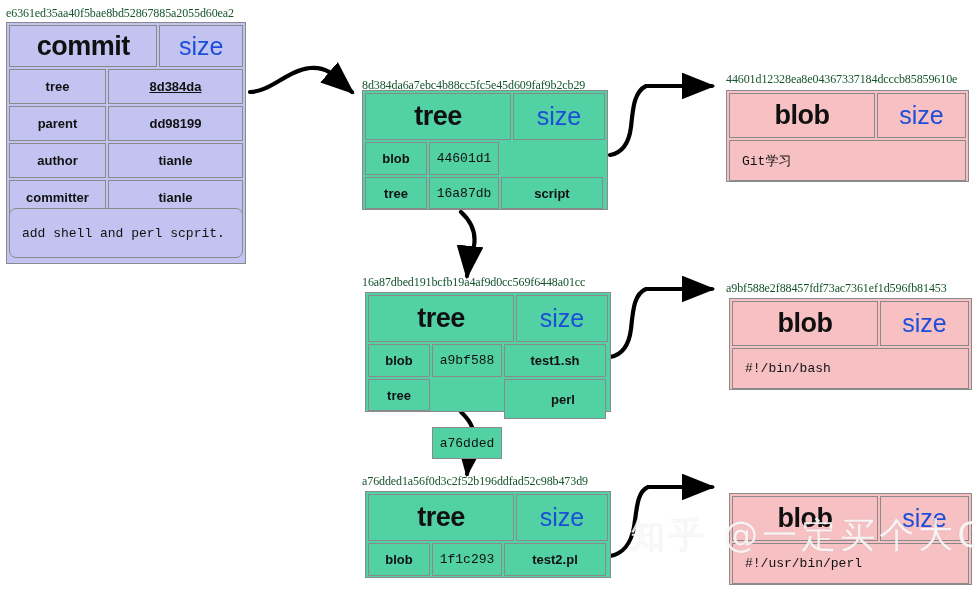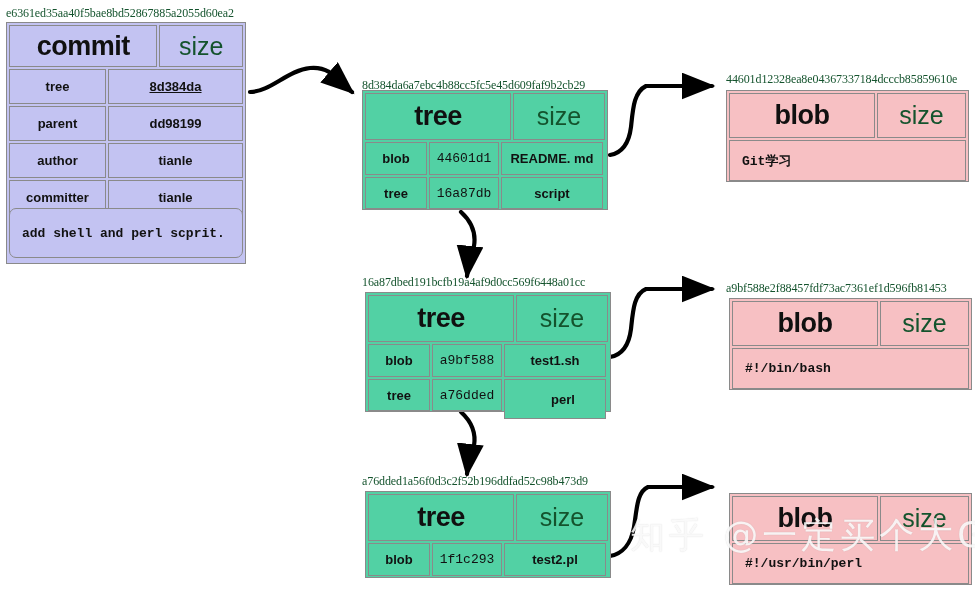--- a/index.html
+++ b/index.html
@@ -74,29 +74,29 @@
   
   .hdr-type {
     font-size: 27px;
     font-weight: bold;
     letter-spacing: -0.5px;
     color: #101010;
   }
   .hdr-size {
     font-size: 25px;
     font-weight: normal;
-    color: #14532d;
+    color: #1d4ed8;
     letter-spacing: 0px;
   }
 
   
   .mono {
     font-family: "Liberation Mono", monospace;
     font-size: 13px;
-    font-weight: bold;
+    font-weight: normal;
     justify-content: flex-start;
     padding-left: 12px;
     color: #111111;
   }
   .mono-mid {
     font-family: "Liberation Mono", monospace;
     font-size: 13px;
     font-weight: normal;
     color: #111111;
   }
@@ -184,21 +184,20 @@
   <div class="obj tree-obj" style="left:362px; top:90px; width:246px; height:120px;">
 
     <div class="row" style="height:47px;">
       <div class="cell hdr-type" style="width:146px; height:47px;">tree</div>
       <div class="cell hdr-size" style="width:92px; height:47px;">size</div>
     </div>
 
     <div class="row" style="height:33px;">
       <div class="cell" style="width:62px; height:33px;">blob</div>
       <div class="cell mono-mid" style="width:70px; height:33px;">44601d1</div>
-      <div class="cell" style="width:102px; height:33px;">README. md</div>
     </div>
 
     <div class="row" style="height:32px;">
       <div class="cell" style="width:62px; height:32px;">tree</div>
       <div class="cell mono-mid" style="width:70px; height:32px;">16a87db</div>
       <div class="cell" style="width:102px; height:32px;">script</div>
     </div>
   </div>
 
   <div class="hash" style="left:362px; top:275px;">16a87dbed191bcfb19a4af9d0cc569f6448a01cc</div>
@@ -211,21 +210,21 @@
     </div>
 
     <div class="row" style="height:33px;">
       <div class="cell" style="width:62px; height:33px;">blob</div>
       <div class="cell mono-mid" style="width:70px; height:33px;">a9bf588</div>
       <div class="cell" style="width:102px; height:33px;">test1.sh</div>
     </div>
 
     <div class="row" style="height:32px;">
       <div class="cell" style="width:62px; height:32px;">tree</div>
-      <div class="cell mono-mid" style="width:70px; height:32px;">a76dded</div>
+      <div class="cell mono-mid" style="width:70px; height:32px;margin-top:48px;">a76dded</div>
       <div class="cell" style="width:102px; height:40px;padding-left:16px;">perl</div>
     </div>
   </div>
 
   <div class="hash" style="left:362px; top:474px;">a76dded1a56f0d3c2f52b196ddfad52c98b473d9</div>
 
   <div class="obj tree-obj" style="left:365px; top:491px; width:246px; height:87px;">
 
     <div class="row" style="height:47px;">
       <div class="cell hdr-type" style="width:146px; height:47px;">tree</div>

